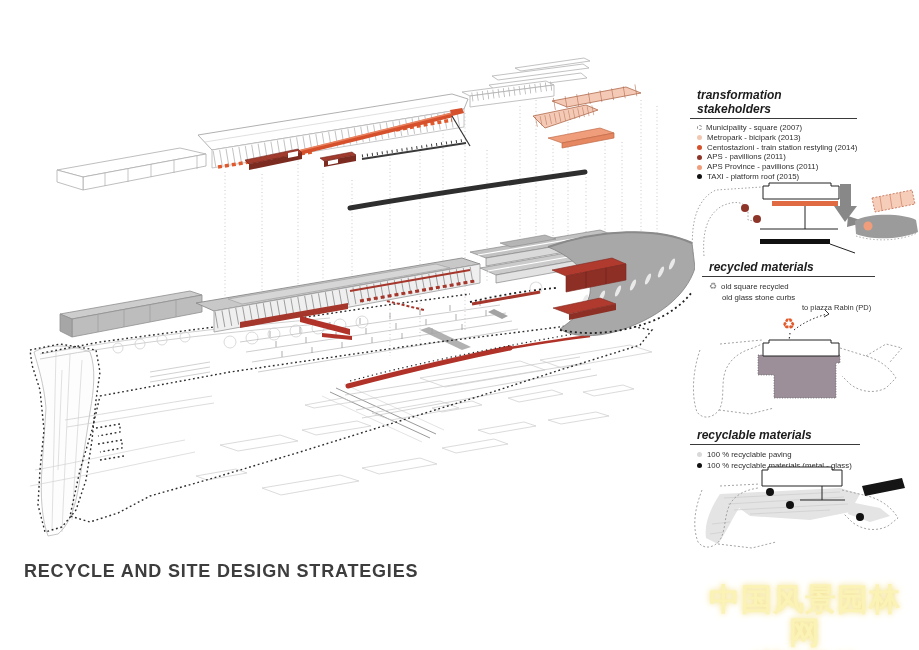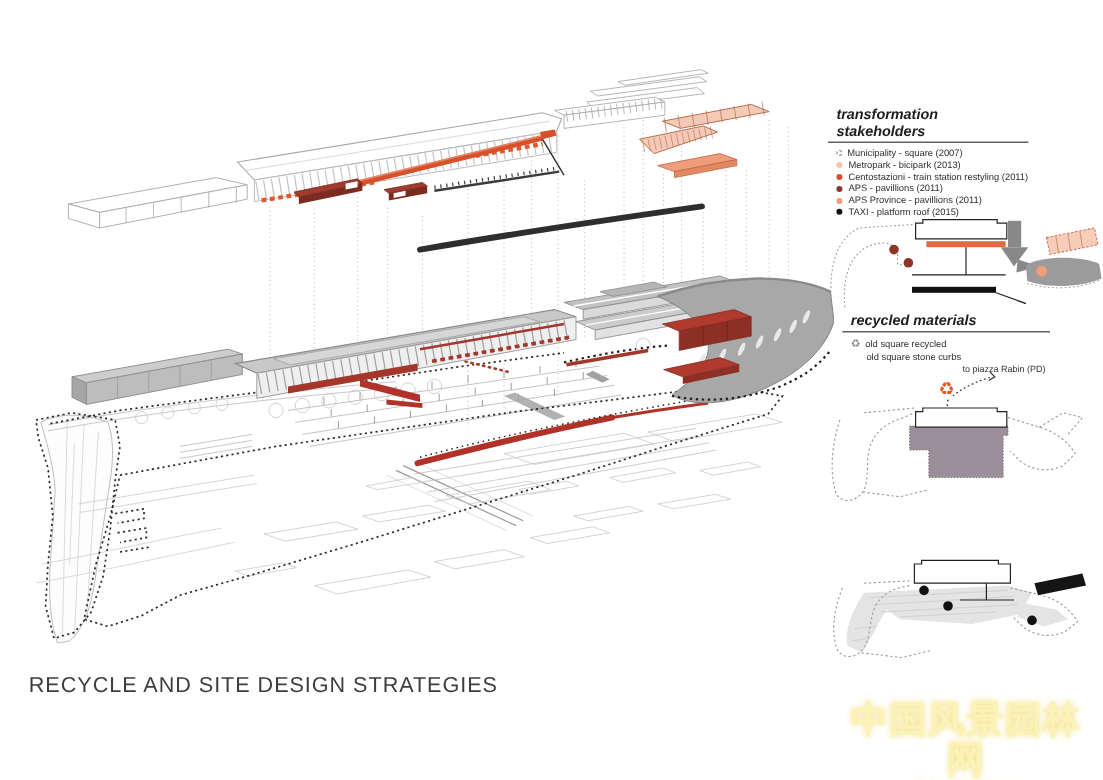--- a/index.html
+++ b/index.html
@@ -12,21 +12,21 @@
              padding:0 0 2px 7px;border-bottom:1.2px solid #3a3a3a;}
   .leg-row{display:flex;align-items:center;padding-left:7px;line-height:9.8px;height:9.8px;}
   .leg-row.tall{line-height:11px;height:11px;}
   .leg-label{font-size:7.8px;color:#2e2e2e;white-space:nowrap;}
   .dot{width:5px;height:5px;border-radius:50%;margin-right:5px;flex:0 0 auto;}
   .dashed-circle{width:5px;height:5px;border-radius:50%;border:1px dashed #8f8f8f;
                  background:transparent;margin-right:4px;flex:0 0 auto;box-sizing:border-box;}
   .recycle-glyph{font-size:9px;color:#8a8a8a;margin-right:4px;line-height:11px;flex:0 0 auto;}
   .indent{margin-left:13px;}
   
-  .main-title{left:24px;top:561px;font-weight:normal;font-size:18px;letter-spacing:.8px;color:#3d3d3d;}
+  .main-title{left:24px;top:561px;font-weight:bold;font-size:18px;letter-spacing:.8px;color:#3d3d3d;}
   
   .watermark{left:696px;top:584px;width:218px;text-align:center;color:#fbf2b6;
              text-shadow:0 0 6px #f2dd7d,0 0 2px #fffde9;line-height:1.05;}
   .wm-cn{font-size:31px;font-weight:bold;letter-spacing:1px;}
   .wm-url{font-size:14px;font-weight:bold;font-style:italic;letter-spacing:2px;}
 </style>
 </head>
 <body>
 
 <div class="canvas">
@@ -211,21 +211,21 @@
         <div class="leg-row">
           <span class="dashed-circle"></span>
           <span class="leg-label">Municipality - square (2007)</span>
         </div>
         <div class="leg-row">
           <span class="dot" style="background: rgb(242, 199, 178);"></span>
           <span class="leg-label">Metropark - bicipark (2013)</span>
         </div>
         <div class="leg-row">
           <span class="dot" style="background: rgb(213, 80, 43);"></span>
-          <span class="leg-label">Centostazioni - train station restyling (2011)</span>
+          <span class="leg-label">Centostazioni - train station restyling (2014)</span>
         </div>
         <div class="leg-row">
           <span class="dot" style="background: rgb(142, 53, 42);"></span>
           <span class="leg-label">APS - pavillions (2011)</span>
         </div>
         <div class="leg-row">
           <span class="dot" style="background: rgb(239, 157, 123);"></span>
           <span class="leg-label">APS Province - pavillions (2011)</span>
         </div>
         <div class="leg-row">
@@ -262,21 +262,21 @@
     </svg>
 
     <div class="abs" style="left:12px;top:260px;width:229px">
       <div class="sec-title" style="width:166px">recycled materials</div>
       <div style="margin-top:4px">
         <div class="leg-row tall">
           <span class="recycle-glyph">♻</span>
           <span class="leg-label">old square recycled</span>
         </div>
         <div class="leg-row tall">
-          <span class="leg-label indent">old square stone curbs</span>
+          <span class="leg-label indent">old glass stone curbs</span>
         </div>
       </div>
     </div>
 
     <svg class="abs" style="left:0;top:300px" width="229" height="126" viewBox="0 0 229 126">
       <text x="112" y="10" font-size="7.5" fill="#333" font-family="Liberation Sans, sans-serif">to piazza Rabin (PD)</text>
       <path d="M104,30 C114,22 126,17 137,14" stroke="#333" stroke-width="1" stroke-dasharray="1.5 2.2" fill="none"></path>
       <path d="M135,10 L139,14 L134,17" stroke="#333" stroke-width="1" fill="none"></path>
       <text x="92" y="29" font-size="15" fill="#e05a2b">♻</text>
       <path d="M100,33 C97,52 101,75 108,97" stroke="#333" stroke-width="1.2" stroke-dasharray="1.5 2.6" fill="none"></path>
@@ -284,20 +284,33 @@
         <path d="M10,50 C3,70 1,95 7,112 C13,120 23,118 29,110 C35,100 31,85 35,72 C39,60 49,52 63,48 L72,44"></path>
         <path d="M30,44 L72,40"></path>
         <path d="M150,48 L176,56 C190,60 200,68 206,78 L196,88 C184,94 170,92 160,84 L152,76"></path>
         <path d="M176,56 L196,44 L212,48 L200,62"></path>
         <path d="M29,110 L60,114 L84,108"></path>
       </g>
       <path d="M68,55 H150 V63 H146 V98 H84 V75 H68 Z" fill="#9c8f99" stroke="#666" stroke-width="0.8" stroke-dasharray="1 1.6"></path>
       <path d="M73,43 h6 v-3 h62 v3 h8 v13 h-76 z" fill="#ffffff" stroke="#222" stroke-width="1"></path>
     </svg>
 
+    <div class="abs" style="left:0;top:428px;width:229px">
+      <div class="sec-title" style="width:163px">recyclable materials</div>
+      <div style="margin-top:4px">
+        <div class="leg-row tall">
+          <span class="dot" style="background: rgb(217, 217, 217);"></span>
+          <span class="leg-label">100 % recyclable paving</span>
+        </div>
+        <div class="leg-row tall">
+          <span class="dot" style="background: rgb(17, 17, 17);"></span>
+          <span class="leg-label">100 % recyclable materials (metal - glass)</span>
+        </div>
+      </div>
+    </div>
 
     <svg class="abs" style="left:0;top:464px" width="229" height="92" viewBox="0 0 229 92">
       <g fill="#e4e4e4">
         <path d="M30,30 L150,24 L170,30 L160,48 L120,56 L60,52 Z"></path>
         <path d="M30,30 C20,45 14,60 16,74 L28,80 C38,66 44,50 52,40 Z"></path>
         <path d="M160,38 L190,44 L200,52 L180,58 L158,50 Z"></path>
       </g>
       <path d="M34,34 L150,28 M38,40 L154,33 M44,46 L158,40 M60,50 L140,46 M22,60 L40,58 M20,70 L34,68" stroke="#cfcfcf" stroke-width="0.8" fill="none"></path>
       <g stroke="#9a9a9a" stroke-width="0.9" stroke-dasharray="2 2" fill="none">
         <path d="M12,26 C5,44 2,62 8,78 C14,86 24,84 30,76 C36,66 34,52 40,40 C46,30 56,26 68,24"></path>

